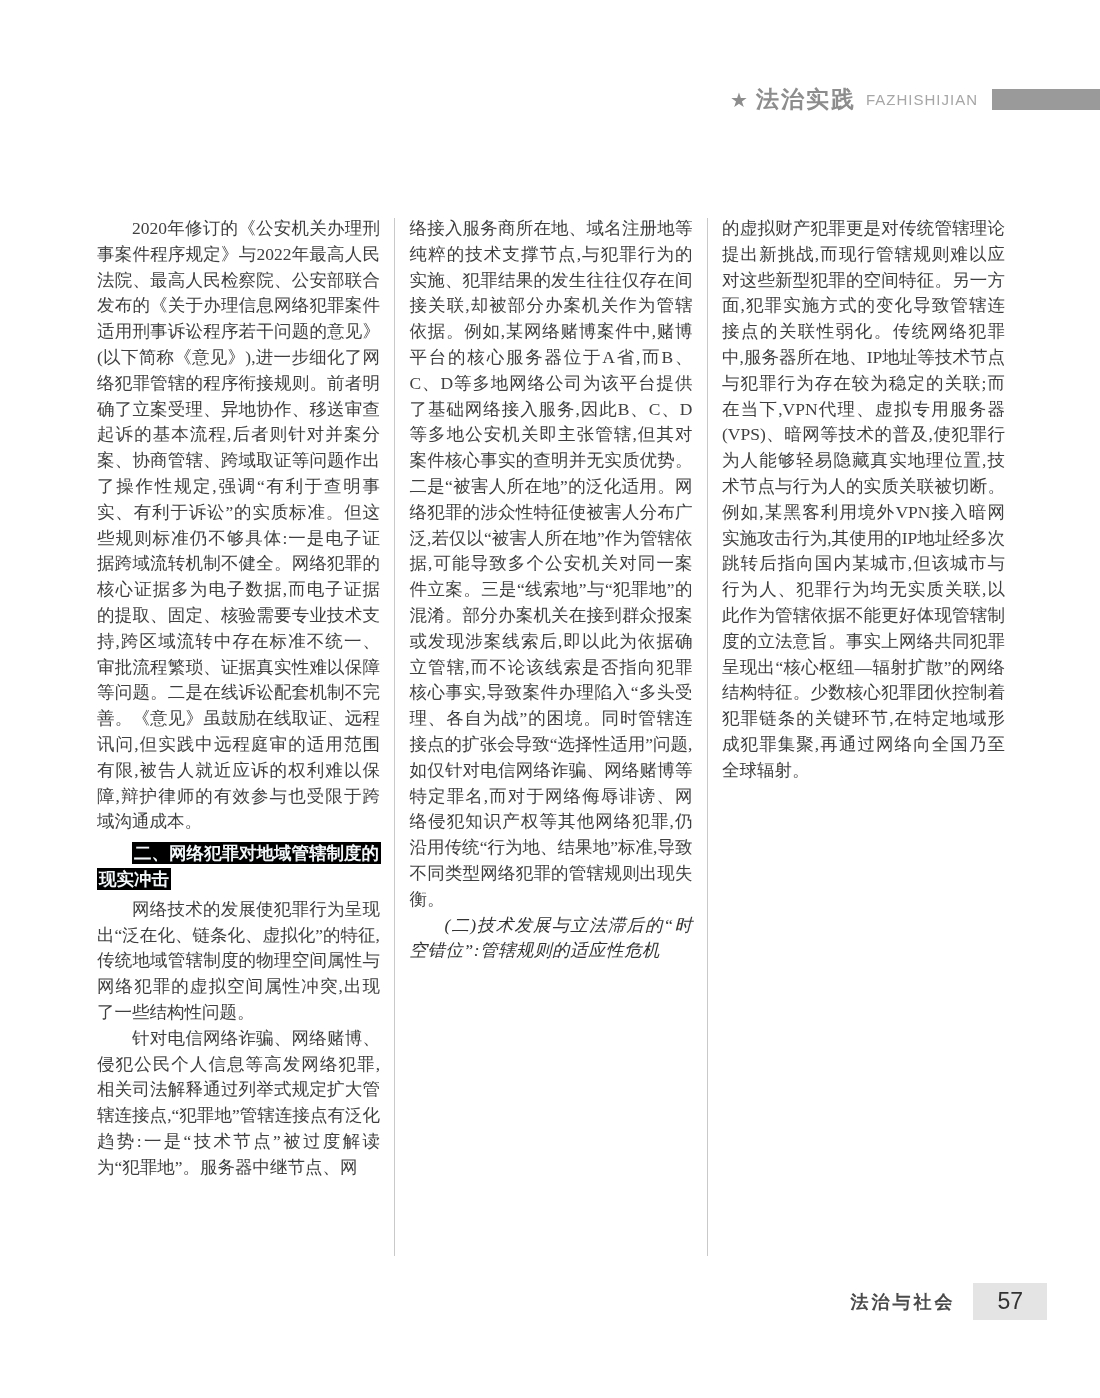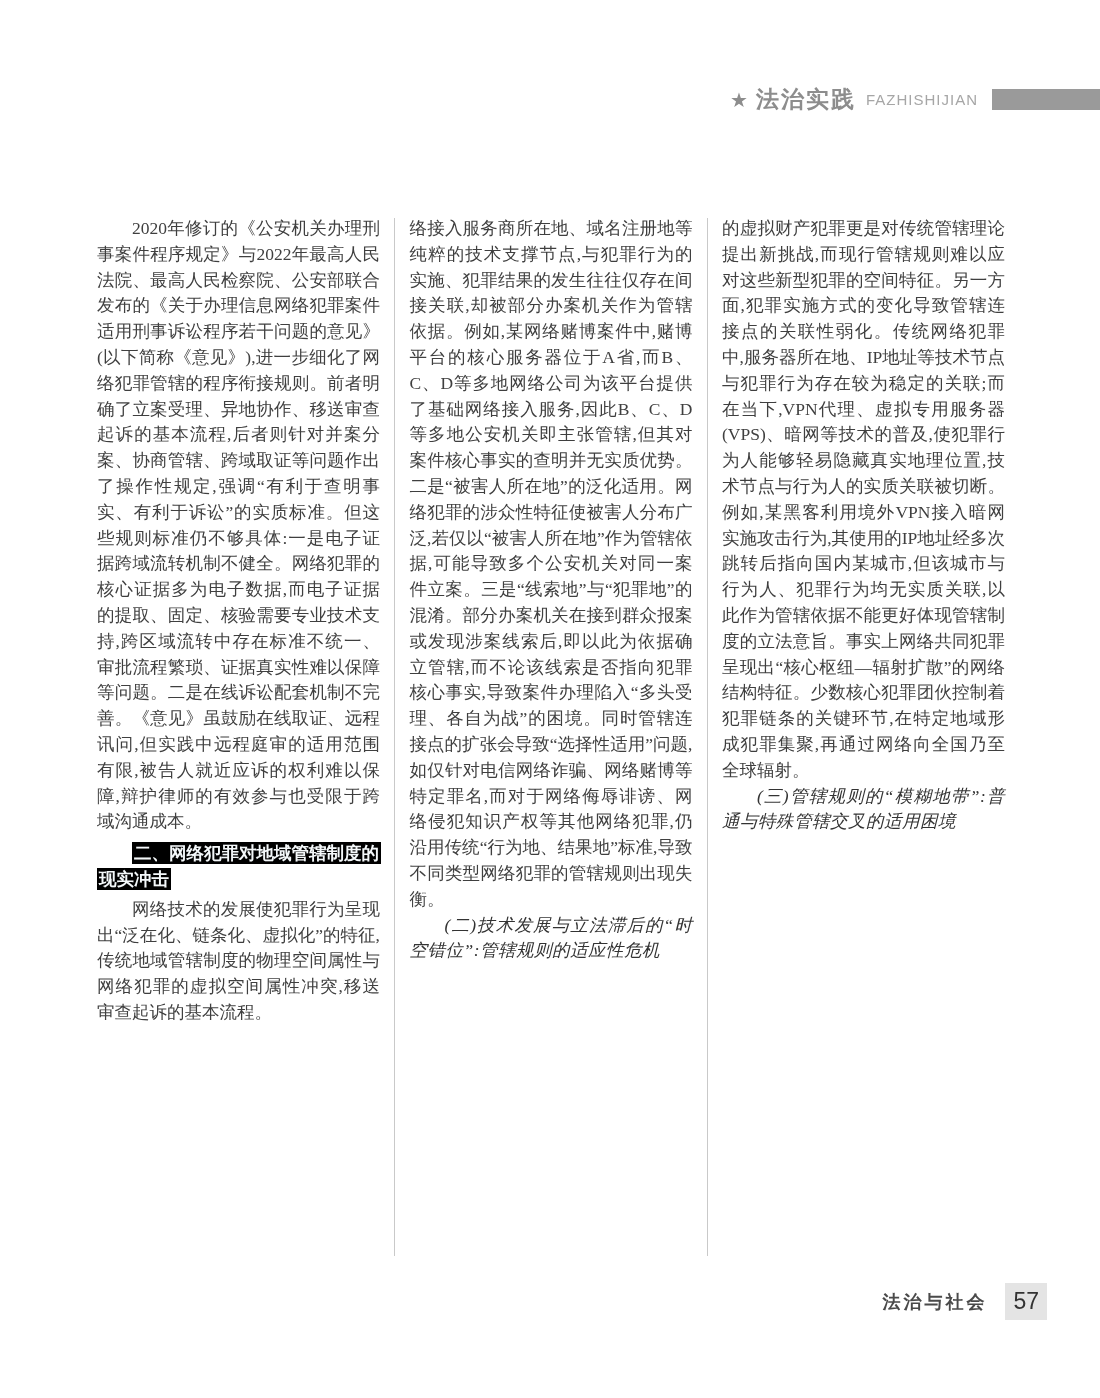--- a/index.html
+++ b/index.html
@@ -122,21 +122,21 @@
     font-weight: bold;
     letter-spacing: 3px;
     font-family: "Liberation Sans", sans-serif;
     text-align: center;
   }
   .footer-pagenum {
     margin-left: 18px;
     background: #e4e4e4;
     color: #333333;
     font-size: 23px;
-    padding: 5px 8px;
+    padding: 5px 24px;
     font-family: "Liberation Sans", sans-serif;
   }
 </style>
 </head>
 <body>
 
 <div class="page-header">
   <span class="hdr-star">★</span>
   <span class="hdr-cn">法治实践</span>
   <span class="hdr-en">FAZHISHIJIAN</span>
@@ -144,31 +144,31 @@
 </div>
 
 <div class="columns-wrap">
 
   <div class="col-divider d1"></div>
   <div class="col-divider d2"></div>
 
   <div class="col">
     <p class="para">2020年修订的《公安机关办理刑事案件程序规定》与2022年最高人民法院、最高人民检察院、公安部联合发布的《关于办理信息网络犯罪案件适用刑事诉讼程序若干问题的意见》(以下简称《意见》),进一步细化了网络犯罪管辖的程序衔接规则。前者明确了立案受理、异地协作、移送审查起诉的基本流程,后者则针对并案分案、协商管辖、跨域取证等问题作出了操作性规定,强调“有利于查明事实、有利于诉讼”的实质标准。但这些规则标准仍不够具体:一是电子证据跨域流转机制不健全。网络犯罪的核心证据多为电子数据,而电子证据的提取、固定、核验需要专业技术支持,跨区域流转中存在标准不统一、审批流程繁琐、证据真实性难以保障等问题。二是在线诉讼配套机制不完善。《意见》虽鼓励在线取证、远程讯问,但实践中远程庭审的适用范围有限,被告人就近应诉的权利难以保障,辩护律师的有效参与也受限于跨域沟通成本。</p>
     <p class="section-heading"><span class="hl">二、网络犯罪对地域管辖制度的现实冲击</span></p>
-    <p class="para">网络技术的发展使犯罪行为呈现出“泛在化、链条化、虚拟化”的特征,传统地域管辖制度的物理空间属性与网络犯罪的虚拟空间属性冲突,移送审查起诉的基本流程。</p>
+    <p class="para">网络技术的发展使犯罪行为呈现出“泛在化、链条化、虚拟化”的特征,传统地域管辖制度的物理空间属性与网络犯罪的虚拟空间属性冲突,出现了一些结构性问题。</p>
+    <p class="para">针对电信网络诈骗、网络赌博、侵犯公民个人信息等高发网络犯罪,相关司法解释通过列举式规定扩大管辖连接点,“犯罪地”管辖连接点有泛化趋势:一是“技术节点”被过度解读为“犯罪地”。服务器中继节点、网</p>
   </div>
 
   <div class="col">
     <p class="para-cont">络接入服务商所在地、域名注册地等纯粹的技术支撑节点,与犯罪行为的实施、犯罪结果的发生往往仅存在间接关联,却被部分办案机关作为管辖依据。例如,某网络赌博案件中,赌博平台的核心服务器位于A省,而B、C、D等多地网络公司为该平台提供了基础网络接入服务,因此B、C、D等多地公安机关即主张管辖,但其对案件核心事实的查明并无实质优势。二是“被害人所在地”的泛化适用。网络犯罪的涉众性特征使被害人分布广泛,若仅以“被害人所在地”作为管辖依据,可能导致多个公安机关对同一案件立案。三是“线索地”与“犯罪地”的混淆。部分办案机关在接到群众报案或发现涉案线索后,即以此为依据确立管辖,而不论该线索是否指向犯罪核心事实,导致案件办理陷入“多头受理、各自为战”的困境。同时管辖连接点的扩张会导致“选择性适用”问题,如仅针对电信网络诈骗、网络赌博等特定罪名,而对于网络侮辱诽谤、网络侵犯知识产权等其他网络犯罪,仍沿用传统“行为地、结果地”标准,导致不同类型网络犯罪的管辖规则出现失衡。</p>
     <p class="sub-heading">(二)技术发展与立法滞后的“时空错位”:管辖规则的适应性危机</p>
   </div>
 
   <div class="col">
     <p class="para-cont">的虚拟财产犯罪更是对传统管辖理论提出新挑战,而现行管辖规则难以应对这些新型犯罪的空间特征。另一方面,犯罪实施方式的变化导致管辖连接点的关联性弱化。传统网络犯罪中,服务器所在地、IP地址等技术节点与犯罪行为存在较为稳定的关联;而在当下,VPN代理、虚拟专用服务器(VPS)、暗网等技术的普及,使犯罪行为人能够轻易隐藏真实地理位置,技术节点与行为人的实质关联被切断。例如,某黑客利用境外VPN接入暗网实施攻击行为,其使用的IP地址经多次跳转后指向国内某城市,但该城市与行为人、犯罪行为均无实质关联,以此作为管辖依据不能更好体现管辖制度的立法意旨。事实上网络共同犯罪呈现出“核心枢纽—辐射扩散”的网络结构特征。少数核心犯罪团伙控制着犯罪链条的关键环节,在特定地域形成犯罪集聚,再通过网络向全国乃至全球辐射。</p>
-    <p class="sub-heading">(三)管辖规则的“模糊地带”:普通与特殊管辖交叉的适用困境</p>
   </div>
 
 </div>
 
 <div class="page-footer">
   <span class="footer-journal">法治与社会</span>
   <span class="footer-pagenum">57</span>
 </div>
 
 </body></html>

